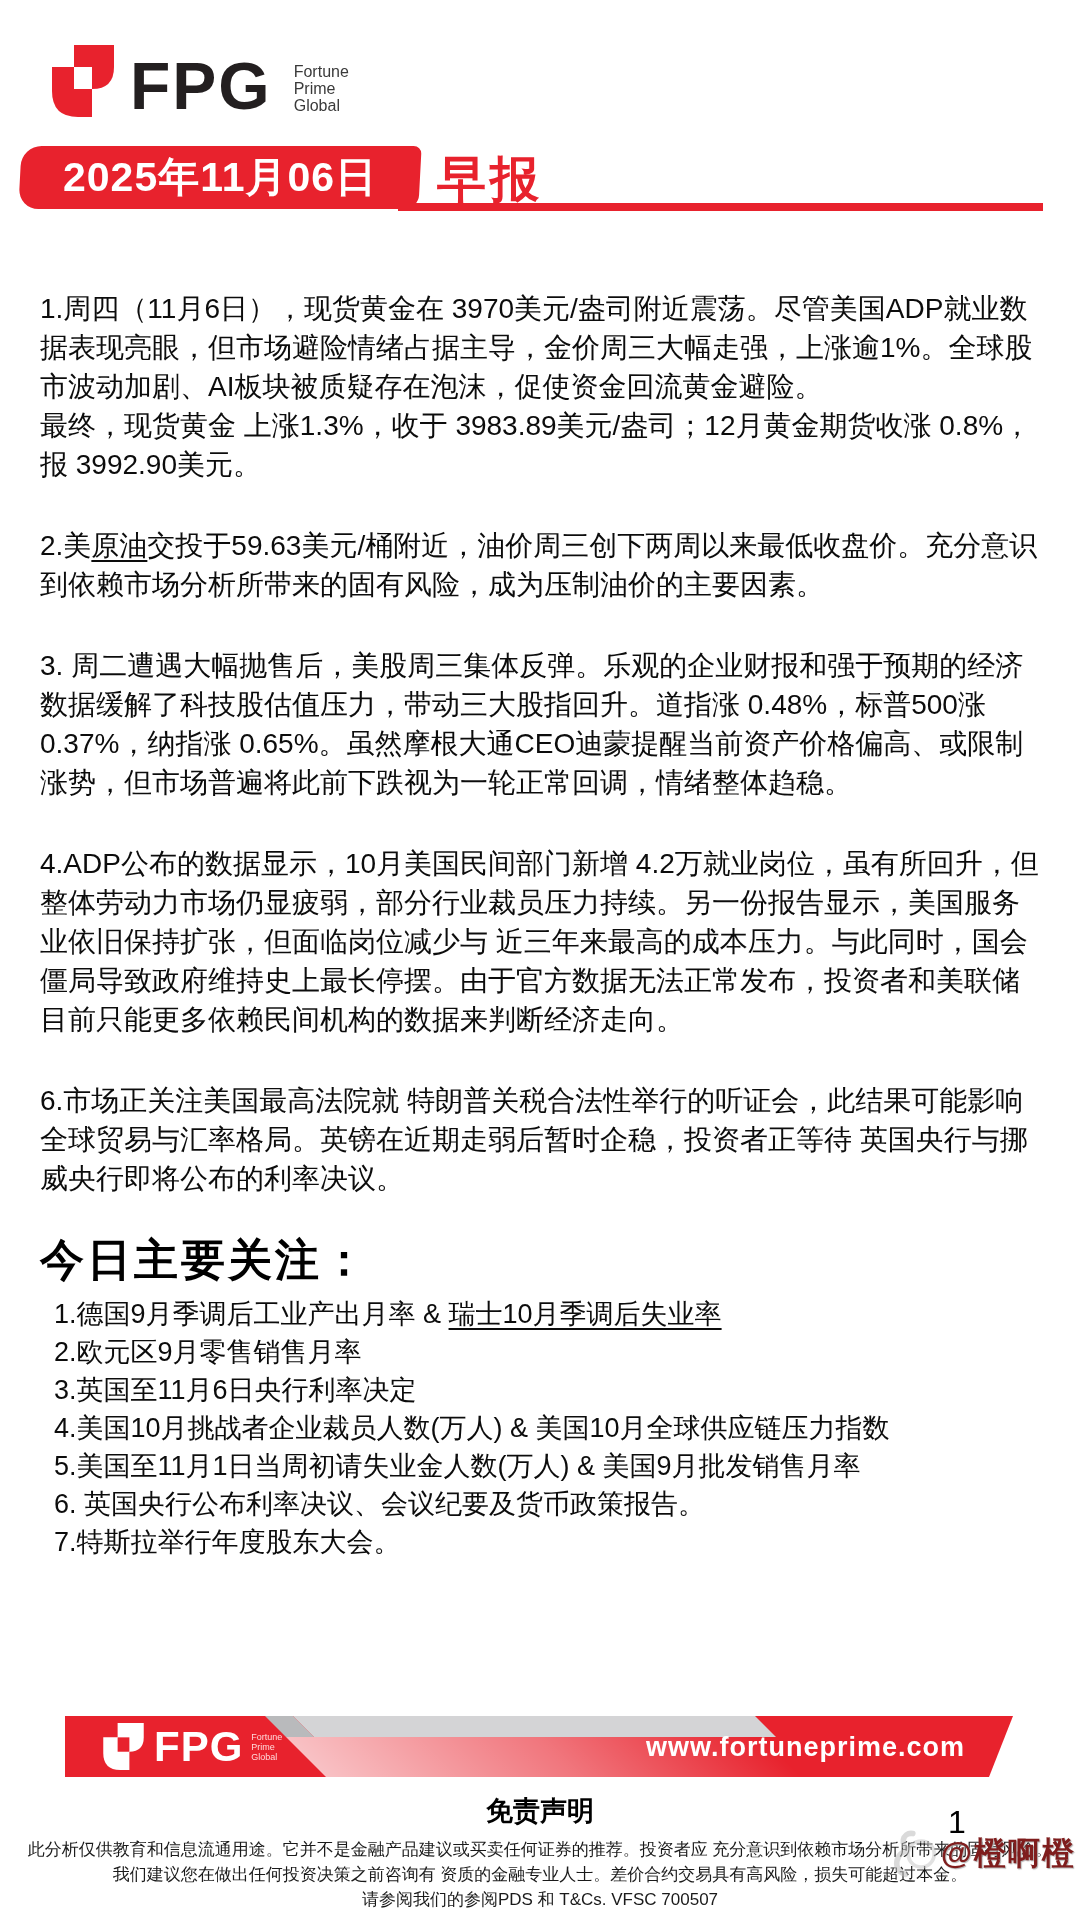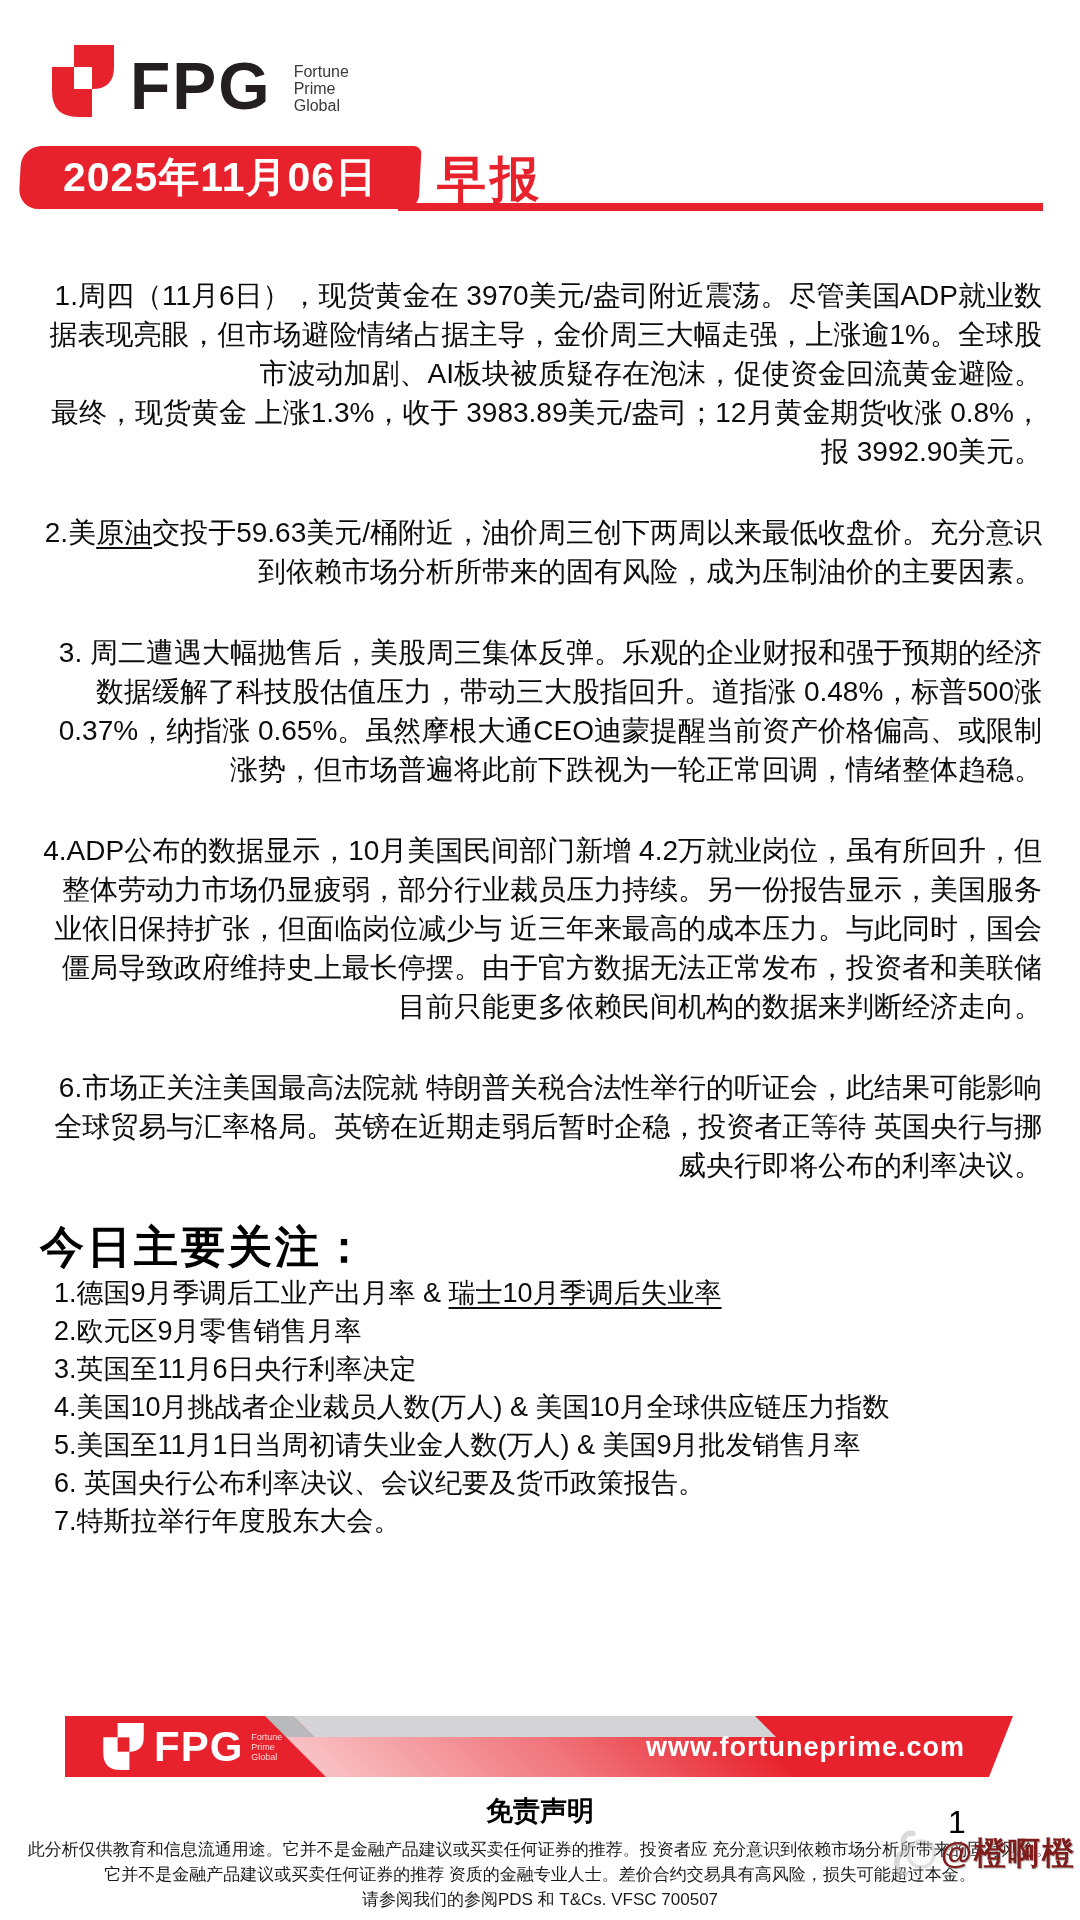--- a/index.html
+++ b/index.html
@@ -21,24 +21,24 @@
     background:#e8222d; border-radius:20px 8px 14px 20px; transform:skewX(-3deg);
     display:flex; align-items:center; justify-content:center;
   }
   .date-banner .date-text { font-size:41px; font-weight:bold; color:#fff; letter-spacing:1px; transform:skewX(3deg); }
   .edition { position:absolute; left:437px; top:147px; font-size:49px; font-weight:bold; color:#e8222d; letter-spacing:4px; }
   .rule { position:absolute; left:398px; top:203px; width:645px; height:4px;
           border-top:5px solid #e8222d; border-bottom:3px solid #e8222d; }
 
   
   .content { position:absolute; left:40px; width:1002px; top:276px; font-size:28px; line-height:39px; color:#0c0c0c; }
-  .para { margin:0 0 42px;text-align:right; }
+  .para { margin:13px 0 42px; }
   .u { text-decoration:underline; text-underline-offset:5px; }
 
-  .focus-title { font-size:44px; font-weight:bold; margin:26px 0 8px; letter-spacing:3px; color:#000; }
+  .focus-title { font-size:44px; font-weight:bold; margin:26px 0 16px; letter-spacing:3px; color:#000; }
   .focus-list { padding-left:14px; font-size:27px; line-height:38px; }
 
   
   .foot-banner {
     position:absolute; left:65px; top:1716px; width:948px; height:61px; background:#e8222d;
     clip-path:polygon(0 0, 100% 0, calc(100% - 24px) 100%, 0 100%);
   }
   .gray-sliver { position:absolute; left:200px; top:0; width:28px; height:21px; background:#b9babc; transform:skewX(45deg); transform-origin:0 0; }
   .gray-strip  { position:absolute; left:228px; top:0; width:462px; height:21px; background:#d4d4d6; transform:skewX(45deg); transform-origin:0 0; }
   .pink-strip  { position:absolute; left:221px; top:21px; width:560px; height:40px;
@@ -124,21 +124,21 @@
           <span>Prime</span>
           <span>Global</span>
         </span>
     </div>
     <span class="foot-url">www.fortuneprime.com</span>
   </div>
 
   <div class="disc-title">免责声明</div>
   <div class="disc-lines" id="disc-lines">
       <div>此分析仅供教育和信息流通用途。它并不是金融产品建议或买卖任何证券的推荐。投资者应 充分意识到依赖市场分析所带来的固有风险。</div>
-      <div>它并不是金融产品建议或买卖任何证券的推荐 资质的金融专业人士。差价合约交易具有高风险，损失可能超过本金。</div>
+      <div>我们建议您在做出任何投资决策之前咨询有 资质的金融专业人士。差价合约交易具有高风险，损失可能超过本金。</div>
       <div>请参阅我们的参阅PDS 和 T&amp;Cs. VFSC 700507</div>
     </div>
 
   <div class="page-num">1</div>
 
   <div class="watermark">
     <span class="wm-icon">
       <svg viewBox="0 0 60 56" xmlns="http://www.w3.org/2000/svg">
         <path d="M32 6 C20 4 18 20 28 24 C12 26 10 46 24 50" fill="none" stroke="#bdbdbd" stroke-width="6" stroke-linecap="round"></path>
         <circle cx="41" cy="28" r="14" fill="none" stroke="#c9c9c9" stroke-width="4"></circle>

